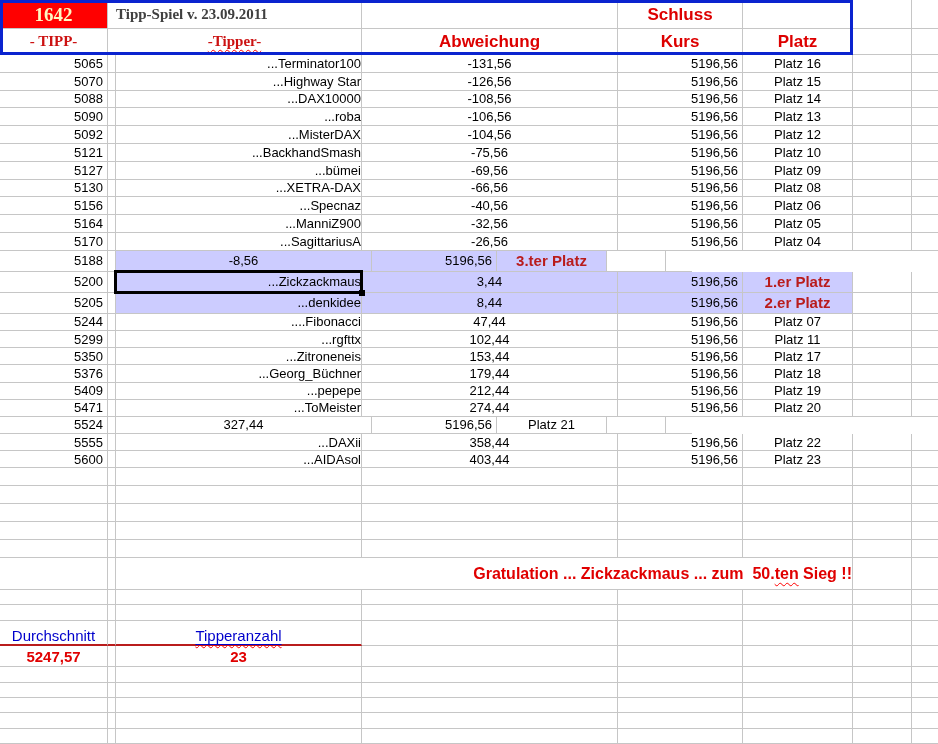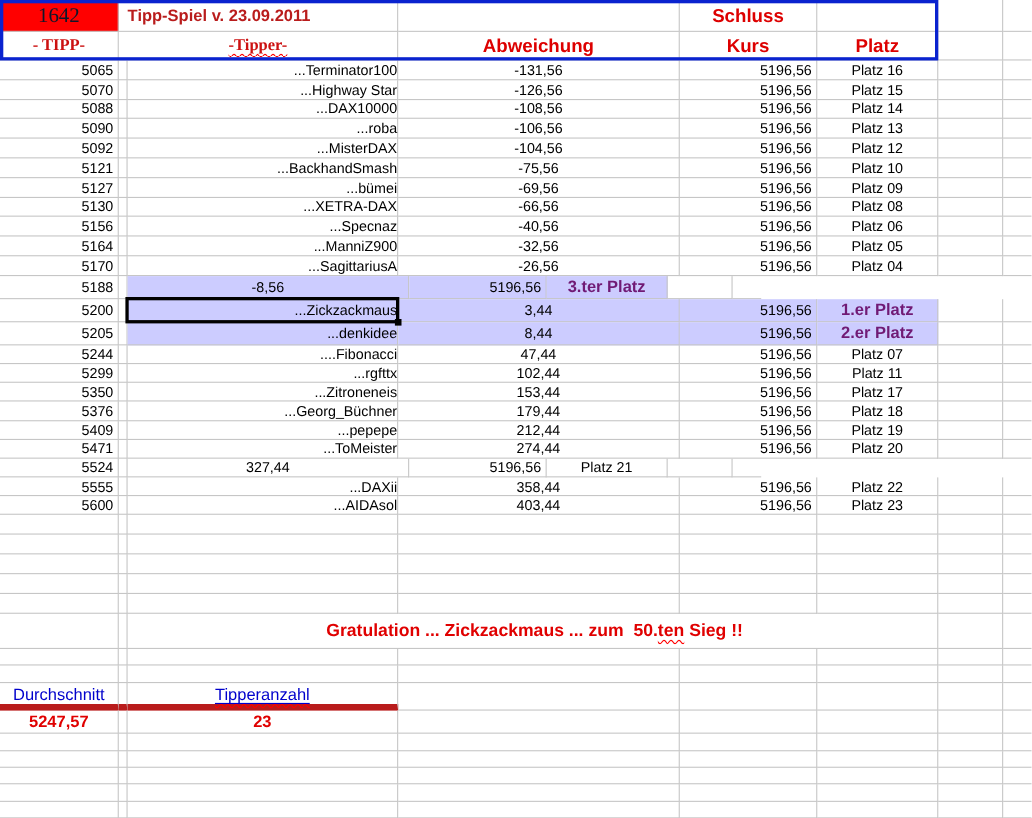--- a/index.html
+++ b/index.html
@@ -19,46 +19,46 @@
   .cH{width:26px;border-right:none}
   .cCF{width:737px}
   .cBC{width:254px}
   .num{justify-content:flex-end;padding-right:4px}
   .ctr{justify-content:center}
   .name{justify-content:flex-end;padding-left:3px}
   .t{font-size:13px;color:#000;white-space:pre;line-height:1;}
   
   .hr1{height:29px}.hr2{height:26px}
   .red-cell{background:#ff0000;justify-content:center}
-  .red-cell .t{color:#0f172a;font-family:"Liberation Serif",serif;font-weight:normal;font-size:19px}
+  .red-cell .t{color:#fef9c3;font-family:"Liberation Serif",serif;font-weight:bold;font-size:19px}
   .title{padding-left:8px}
-  .title .t{color:#b91c1c;font-family:Liberation Sans, sans-serif;font-weight:bold;font-size:15px}
+  .title .t{color:#404040;font-family:Liberation Serif, serif;font-weight:bold;font-size:15px}
   .rhdr .t{color:#dd0000;font-weight:bold;font-size:17px}
   .serifhdr .t{color:#cc1111;font-family:"Liberation Serif",serif;font-weight:bold;font-size:15px}
   .squiggle{text-decoration:underline wavy #ff0000;text-decoration-thickness:1px;text-underline-offset:3px;}
   .blue-box{
     position:absolute;left:0;top:0;width:853px;height:55px;box-sizing:border-box;
     border:3px solid #0a23cf;pointer-events:none;z-index:10;
   }
   
   .drow.rt{height:17.8px}
   .drow.rs{height:17.2px}
   .drow.hl{height:21px}
   .drow.hl .cC,.drow.hl .cD,.drow.hl .cE,.drow.hl .cF{background:#ccccff}
-  .drow.hl .platz .t{color:#701a75;font-weight:bold;font-size:15px}
+  .drow.hl .platz .t{color:#b91c1c;font-weight:bold;font-size:15px}
   .drow.sel .cC{position:relative;z-index:6}
   .drow.sel .cC::before{content:"";position:absolute;inset:-2px;border:3px solid #000;pointer-events:none}
   .drow.sel .cC::after{content:"";position:absolute;right:-4px;bottom:-4px;width:6px;height:6px;background:#000}
   
   .e18{height:18px}.e15{height:15.3px}.eA{height:15px}.eB{height:16px}
   .grat{height:32px}
-  .congrats-cell{justify-content:center;padding-left:4px}
+  .congrats-cell{justify-content:flex-end;padding-left:4px}
   .congrats{color:#e00000;font-weight:bold;font-size:16px;white-space:pre;line-height:1}
   .lblrow{height:25px}
-  .lblrow .cA,.lblrow .cB,.lblrow .cC{border-bottom:6px solid #b91c1c;align-items:flex-end;padding-bottom:1px}
+  .lblrow .cA,.lblrow .cB,.lblrow .cC{border-bottom:2px solid #b91c1c;align-items:flex-end;padding-bottom:1px}
   .blue-lab{color:#0000cc;font-size:15px;line-height:1;white-space:pre}
   .blue-lab .u{text-decoration:underline}
   .valrow{height:21px}
   .red-val .t,.red-val{color:#e00000;font-weight:bold;font-size:15px}
   .host{display:contents}
 </style>
 </head>
 <body>
 
 <div class="sheet">

